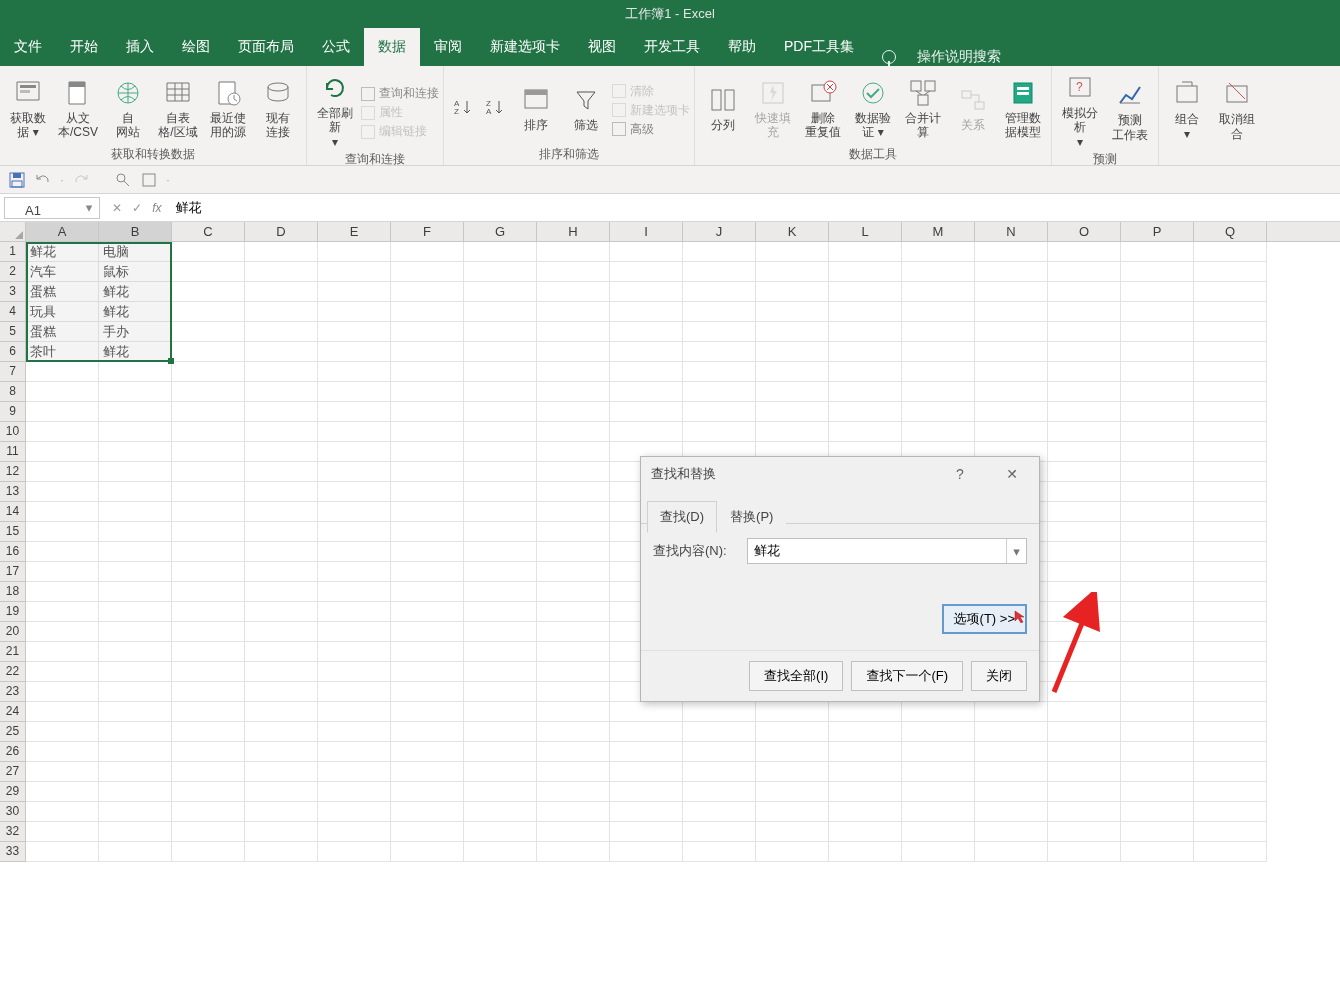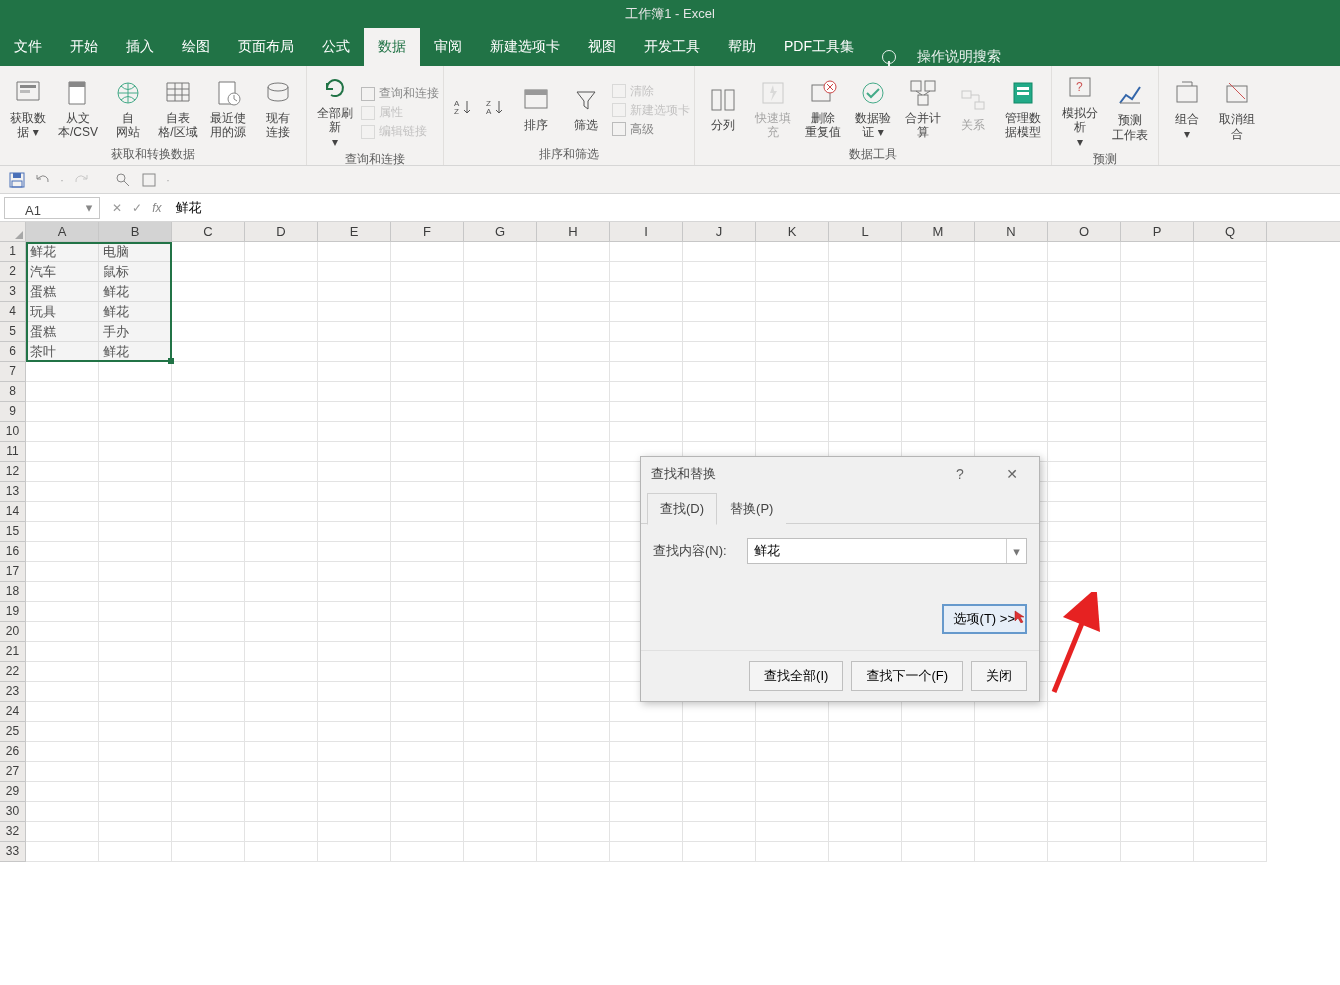--- a/index.html
+++ b/index.html
@@ -57,21 +57,21 @@
   .selection { position:absolute; border:2px solid #217346; pointer-events:none; background:rgba(180,180,180,0.15); }
   .selection .handle { position:absolute; right:-4px; bottom:-4px; width:6px; height:6px; background:#217346; }
 
   
   .dialog { position:absolute; background:#f0f0f0; border:1px solid #b5b5b5; box-shadow:2px 2px 8px rgba(0,0,0,0.25); font-size:13px; }
   .dlg-title { height:34px; display:flex; align-items:center; padding:0 10px; justify-content:space-between; }
   .dlg-title .t { flex:1; }
   .dlg-title .btns { display:flex; gap:18px; color:#666; }
   .dlg-title .xbtn { width:34px; text-align:center; cursor:pointer; font-size:14px; }
   .dlg-tabs { display:flex; background:#f0f0f0; border-bottom:1px solid #d0d0d0; padding-left:6px; }
-  .dlg-tabs .dtab { padding:6px 12px; border:1px solid transparent; cursor:pointer; position:relative; top:2px; background:#f0f0f0; }
+  .dlg-tabs .dtab { padding:6px 12px; border:1px solid transparent; cursor:pointer; position:relative; top:10px; background:#f0f0f0; }
   .dlg-tabs .dtab.active { background:#f0f0f0; border:1px solid #d0d0d0; border-bottom:1px solid #f0f0f0; }
   .dlg-body { background:#f0f0f0; padding:14px 12px 8px 12px; }
   .formrow { display:flex; align-items:center; gap:8px; margin-bottom:14px; }
   .formrow label { width:86px; }
   .combo { flex:1; height:26px; border:1px solid #bfbfbf; background:#fff; display:flex; align-items:center; position:relative; }
   .combo input { flex:1; border:none; outline:none; padding-left:6px; font-size:13px; background:transparent; }
   .combo .dd { width:20px; height:100%; border-left:1px solid #cfcfcf; display:flex; align-items:center; justify-content:center; color:#777; cursor:pointer; }
   .dlg-midbtn { display:flex; justify-content:flex-end; padding:26px 0 8px 0; }
   .optbtn { border:2px solid #6699cc; background:#e6eef7; padding:4px 10px; cursor:pointer; font-size:13px; position:relative; }
   .dlg-foot { display:flex; justify-content:flex-end; gap:8px; padding:10px 12px; border-top:1px solid #e0e0e0; }

